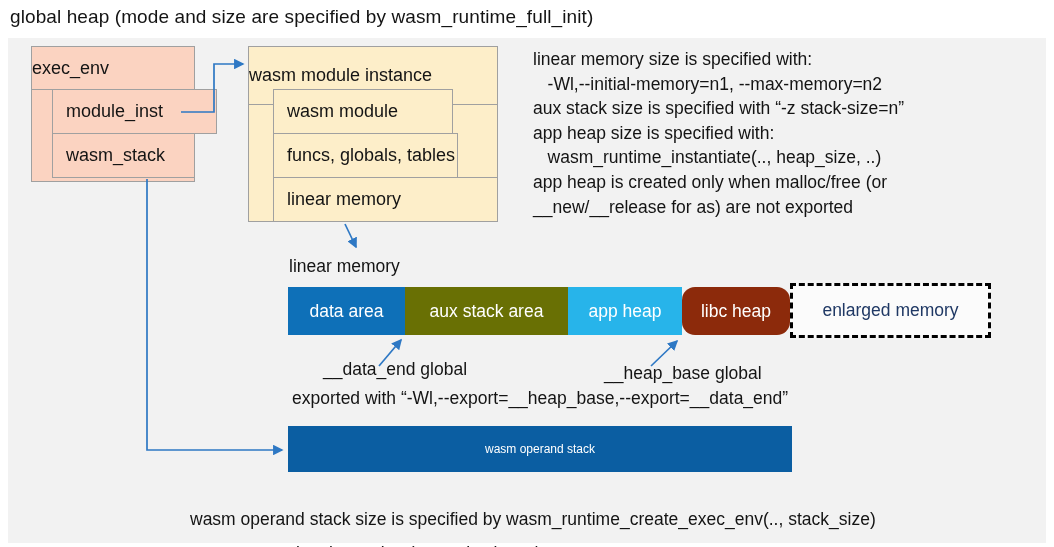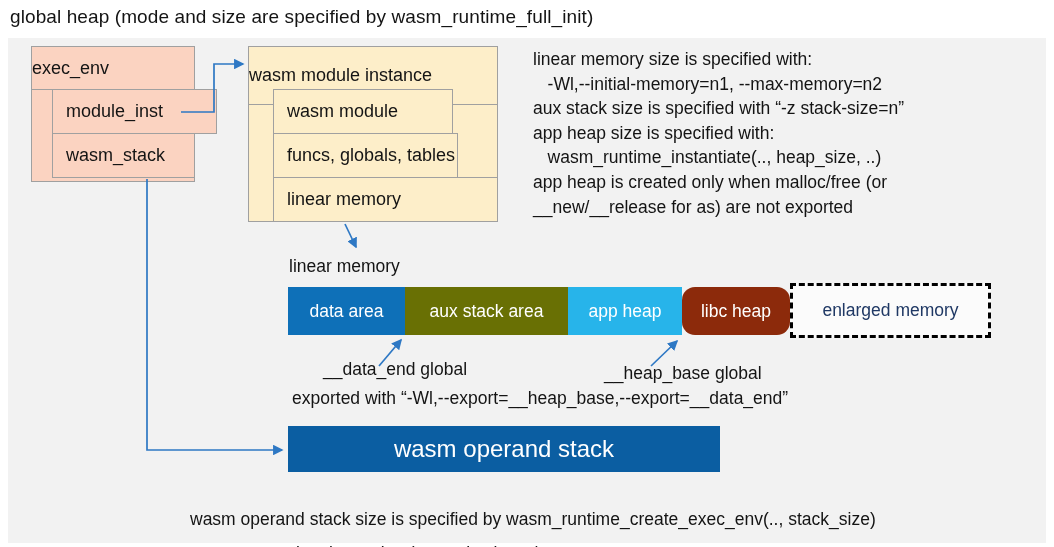--- a/index.html
+++ b/index.html
@@ -63,23 +63,23 @@
     display: flex; align-items: center; justify-content: center;
     font-size: 17.5px;
   }
 
   .ann { position: absolute; font-size: 17.5px; white-space: nowrap; }
   .ann-data-end { left: 323px; top: 359px; }
   .ann-heap-base { left: 604px; top: 363px; }
   .ann-export { left: 292px; top: 388px; }
 
   .opstack {
-    position: absolute; left: 288px; top: 426px; width: 432px; height: 46px;
+    position: absolute; left: 288px; top: 426px; width: 504px; height: 46px;
     display: flex; align-items: center; justify-content: center;
-    color: #fff; font-size: 24px;
+    color: #fff; font-size: 12px;
   }
   .opstack-note {
     position: absolute; left: 190px; top: 502px;
     font-size: 17.5px; line-height: 34px;
     white-space: pre-wrap;
   }
 
   svg.overlay { position: absolute; inset: 0; pointer-events: none; }
   .arrow { stroke: #2e78c4; stroke-width: 1.7; fill: none; }
 </style>

